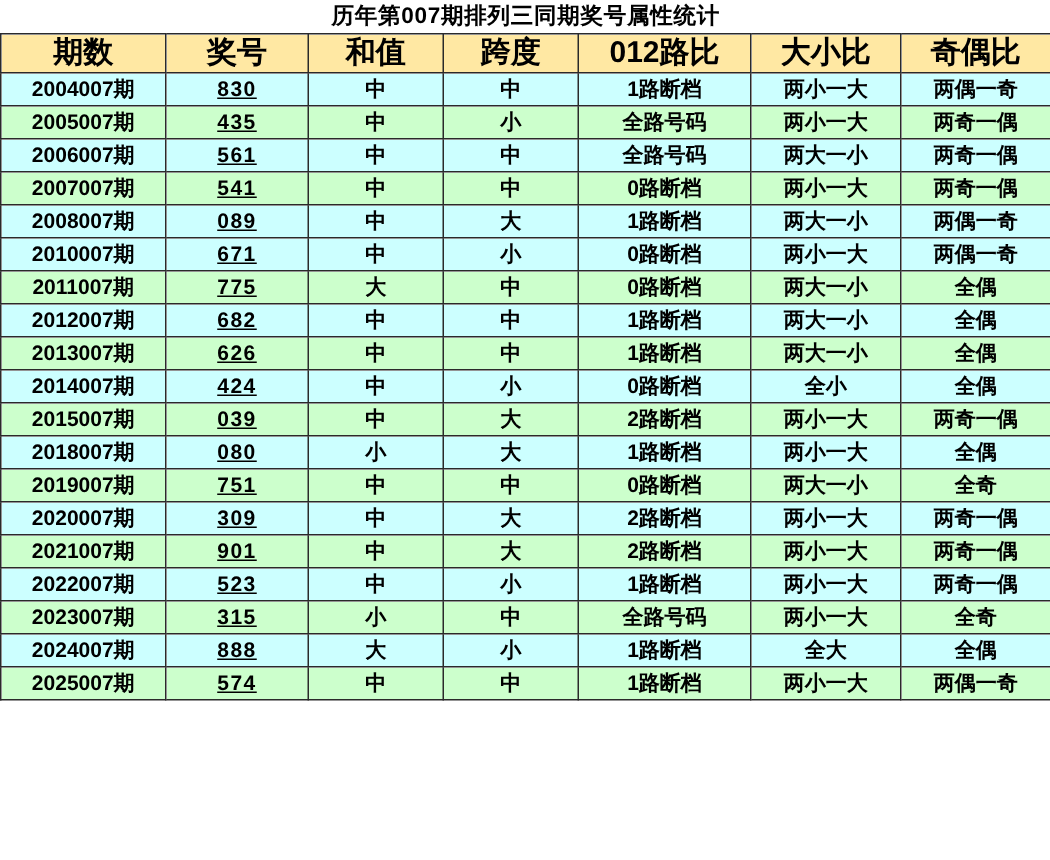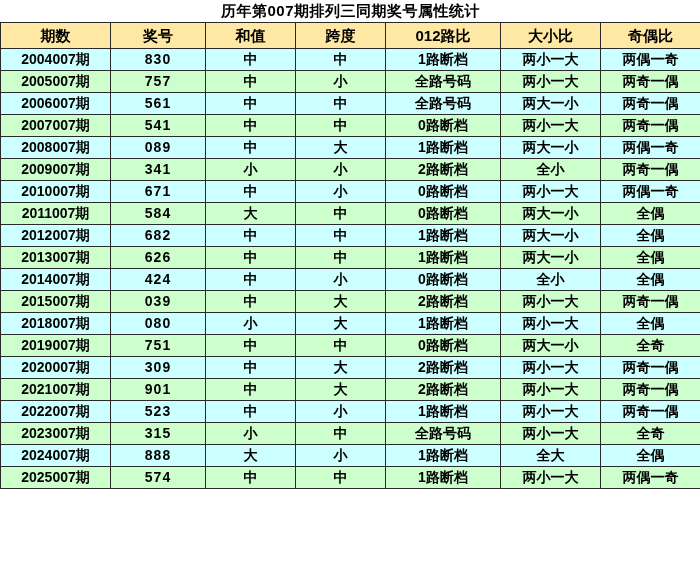--- a/index.html
+++ b/index.html
@@ -40,35 +40,36 @@
     font-size: 15px;
     height: 22px;
     line-height: 22px;
     font-weight: bold;
     letter-spacing: 0.5px;
   }
   tr.header-row td {
     background: #ffe8a3;
     height: 25px;
     line-height: 25px;
-    font-size: 15px;
+    font-size: 20px;
   }
   tr.data-row td {
     height: 21px;
     line-height: 21px;
     font-size: 14px;
   }
   tr.odd td {
     background: #ccffff;
   }
   tr.even td {
     background: #ccffcc;
   }
   td.num-col {
     letter-spacing: 1px;
+    text-decoration: underline;
   }
 </style>
 </head>
 <body>
 
 <div id="wrap">
   <table class="stat">
     <colgroup>
       <col style="width:110px">
       <col style="width:95px">
@@ -95,21 +96,21 @@
           <td>2004007期</td>
           <td class="num-col">830</td>
           <td>中</td>
           <td>中</td>
           <td>1路断档</td>
           <td>两小一大</td>
           <td>两偶一奇</td>
         </tr>
         <tr class="data-row even">
           <td>2005007期</td>
-          <td class="num-col">757</td>
+          <td class="num-col">435</td>
           <td>中</td>
           <td>小</td>
           <td>全路号码</td>
           <td>两小一大</td>
           <td>两奇一偶</td>
         </tr>
         <tr class="data-row odd">
           <td>2006007期</td>
           <td class="num-col">561</td>
           <td>中</td>
@@ -129,41 +130,32 @@
         </tr>
         <tr class="data-row odd">
           <td>2008007期</td>
           <td class="num-col">089</td>
           <td>中</td>
           <td>大</td>
           <td>1路断档</td>
           <td>两大一小</td>
           <td>两偶一奇</td>
         </tr>
-        <tr class="data-row even">
-          <td>2009007期</td>
-          <td class="num-col">341</td>
-          <td>小</td>
-          <td>小</td>
-          <td>2路断档</td>
-          <td>全小</td>
-          <td>两奇一偶</td>
-        </tr>
         <tr class="data-row odd">
           <td>2010007期</td>
           <td class="num-col">671</td>
           <td>中</td>
           <td>小</td>
           <td>0路断档</td>
           <td>两小一大</td>
           <td>两偶一奇</td>
         </tr>
         <tr class="data-row even">
           <td>2011007期</td>
-          <td class="num-col">584</td>
+          <td class="num-col">775</td>
           <td>大</td>
           <td>中</td>
           <td>0路断档</td>
           <td>两大一小</td>
           <td>全偶</td>
         </tr>
         <tr class="data-row odd">
           <td>2012007期</td>
           <td class="num-col">682</td>
           <td>中</td>

